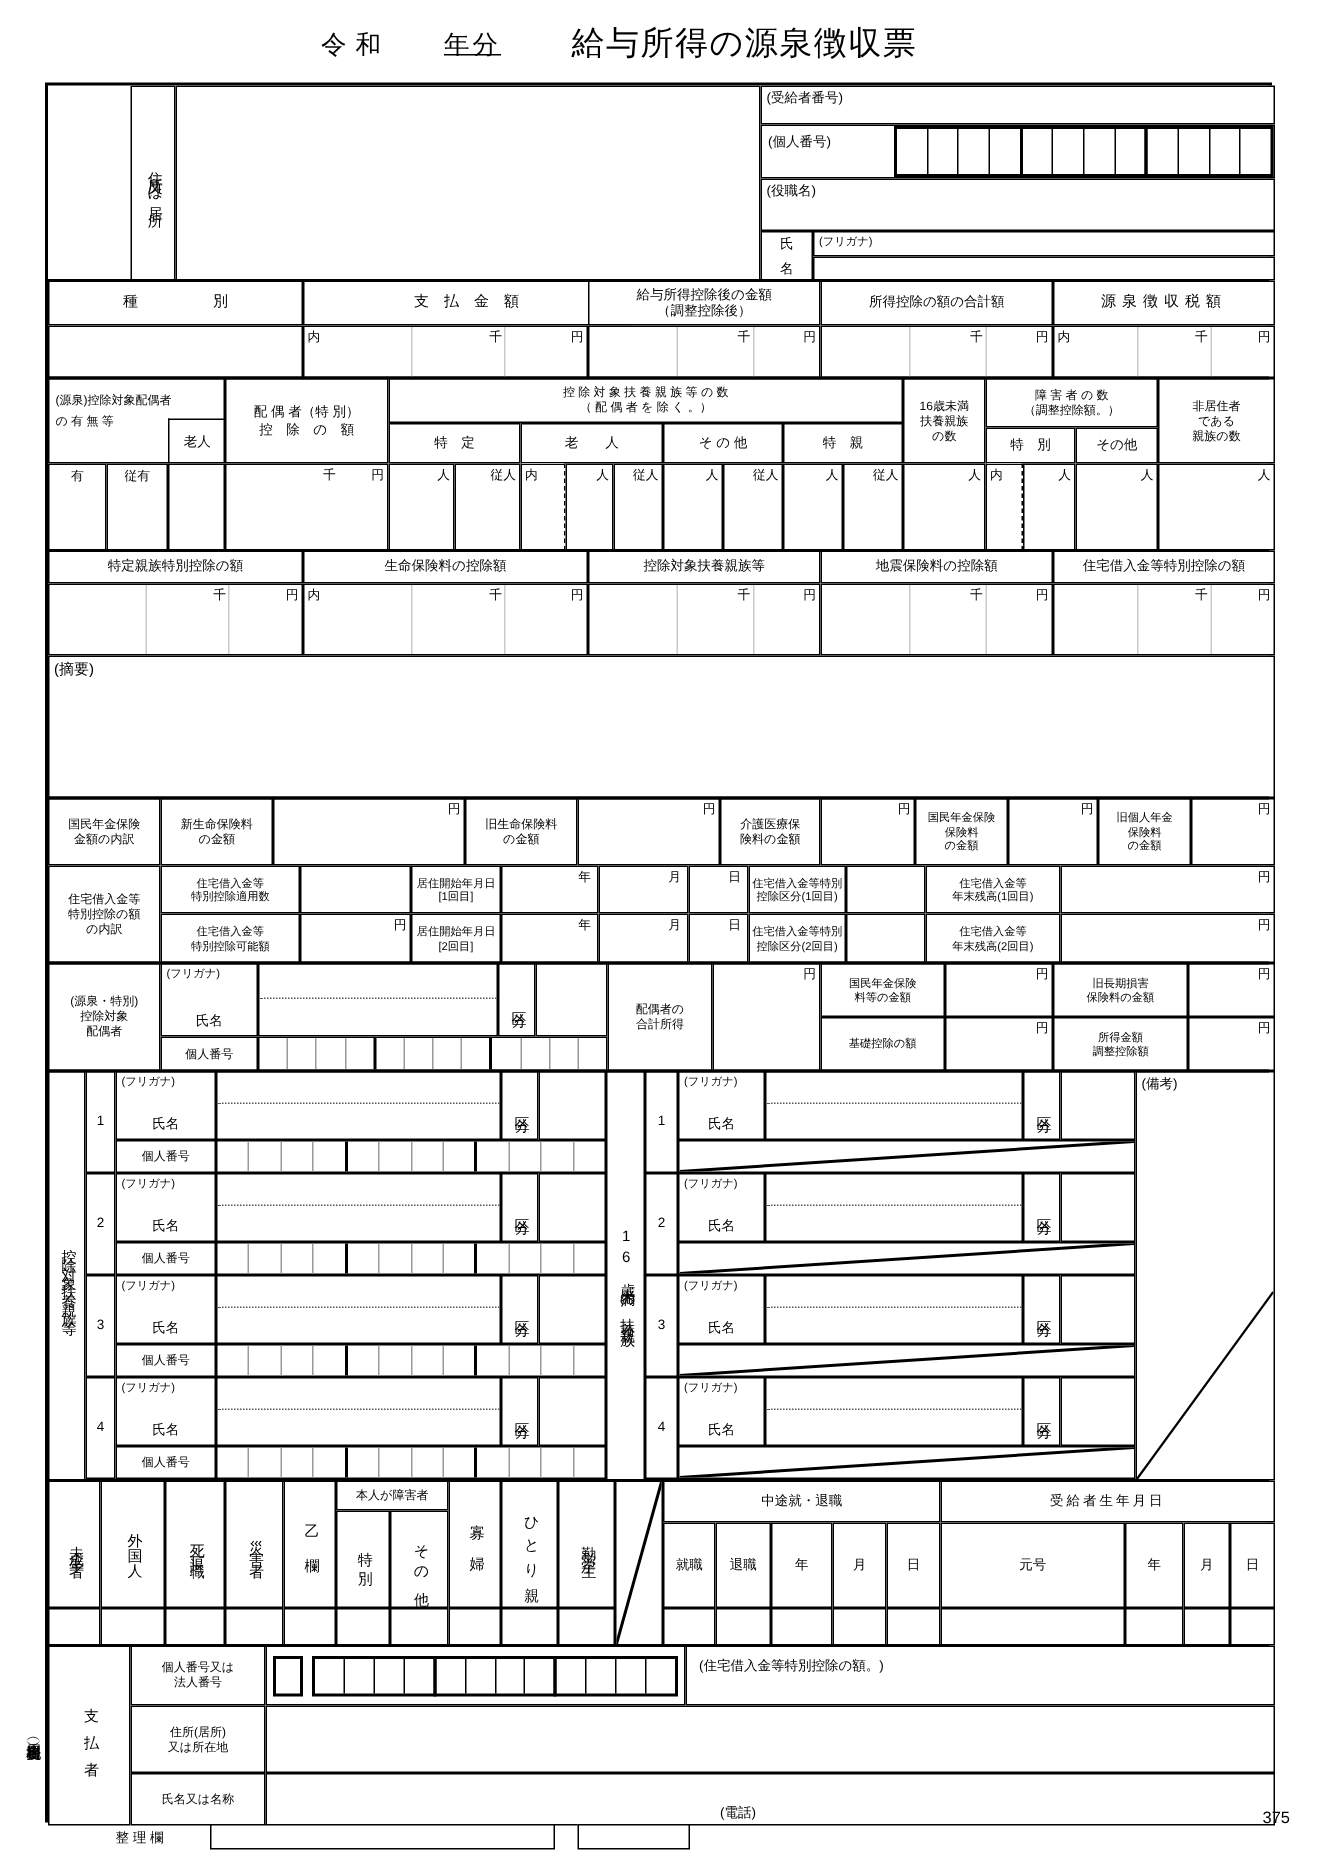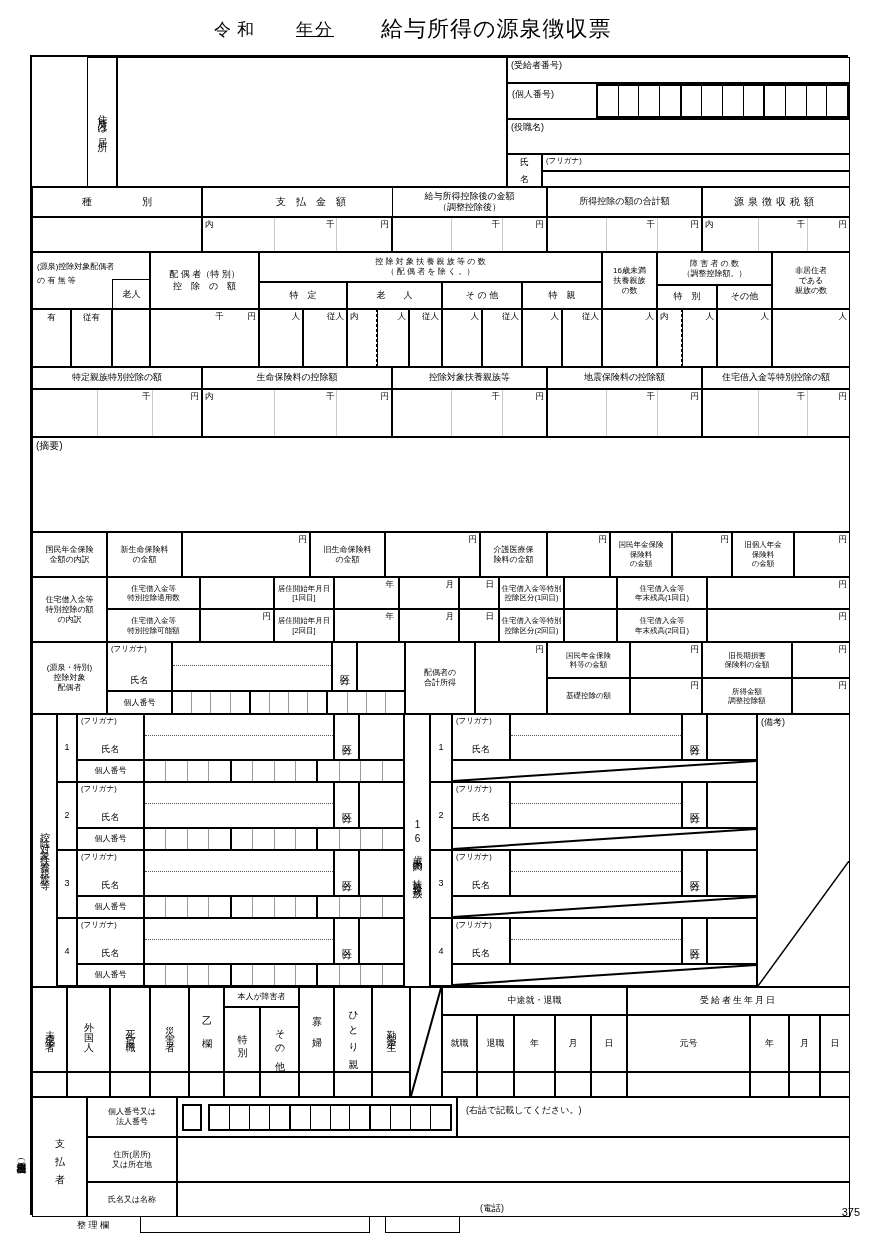--- a/index.html
+++ b/index.html
@@ -621,21 +621,21 @@
         </div>
       <div class="mng">
           <span></span>
           <span></span>
           <span></span>
           <span></span>
         </div>
     </div>
   </div>
   <div class="c" style="left:425px;top:1040px;width:393px;height:40px;">
-      <span class="tl s9" style="padding:6px 8px;">(右詰で記載してください。)</span>
+      <span class="tl s9" style="padding:6px 8px;">(住宅借入金等特別控除の額。)</span>
     </div>
   <div class="c lbl s8" style="left:55px;top:1080px;width:90px;height:45px;">住所(居所)
 又は所在地</div>
   <div class="c" style="left:145px;top:1080px;width:673px;height:45px;"></div>
   <div class="c lbl s8" style="left:55px;top:1125px;width:90px;height:35px;">氏名又は名称</div>
   <div class="c" style="left:145px;top:1125px;width:673px;height:35px;">
       <span class="u" style="left:45%;bottom:3px;font-size:9px;">(電話)</span>
     </div>
 </div>
 

